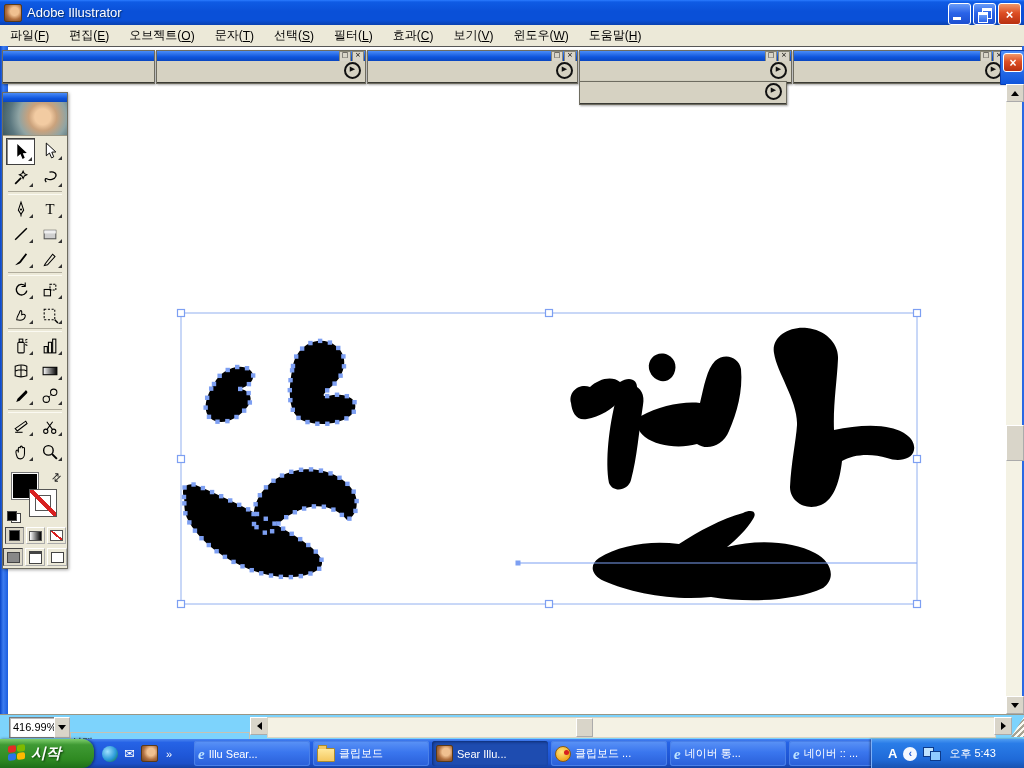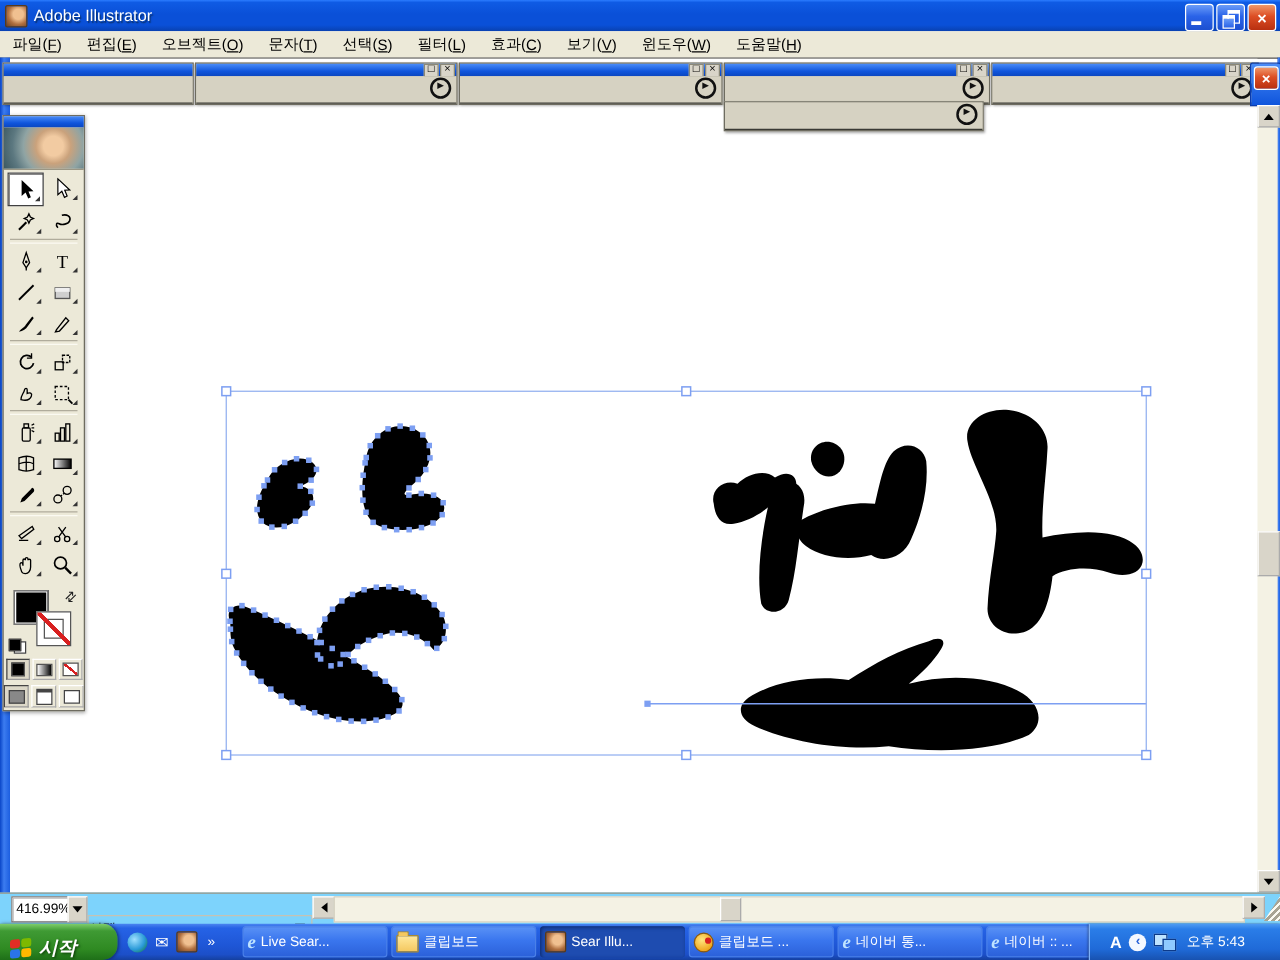--- a/index.html
+++ b/index.html
@@ -111,21 +111,21 @@
   .hscroll{position:absolute;left:267px;top:2px;width:727px;height:19px;background:#f4f2e4;border:1px solid #d8d4c4;}
   .hs-right{left:994px;top:2px;}
   .grip{position:absolute;left:1011px;top:2px;width:13px;height:20px;
     background:repeating-linear-gradient(135deg,#fbfaf2 0 2px,#a8a494 2px 4px);
     clip-path:polygon(100% 0,100% 100%,0 100%);}
   
   .taskbar{position:absolute;left:0;top:739px;width:1024px;height:29px;
     background:linear-gradient(180deg,#4b86f0 0%,#2663e6 12%,#1e56d6 60%,#1c4fc8 85%,#15409f 100%);}
   .start-btn{position:absolute;left:0;top:0;height:29px;width:94px;border-radius:0 12px 12px 0;
     background:linear-gradient(180deg,#7fce6c 0%,#3f9a34 20%,#2f8a22 70%,#1e6f18 100%);
-    box-shadow:1px 0 3px rgba(0,0,0,.5);display:flex;align-items:flex-end;color:#fff;}
+    box-shadow:1px 0 3px rgba(0,0,0,.5);display:flex;align-items:center;color:#fff;}
   .xp-flag{width:18px;height:17px;margin:0 5px 0 8px;display:grid;grid-template-columns:8px 8px;
     grid-template-rows:7px 7px;gap:1px;transform:skewY(-6deg);}
   .xp-flag i{border-radius:2px;}
   .xp-flag .r{background:#e32d25;} .xp-flag .g{background:#7eb900;}
   .xp-flag .b{background:#2a74e8;} .xp-flag .y{background:#ffb900;}
   .start-label{font-size:15px;font-weight:bold;font-style:italic;text-shadow:1px 1px 2px #0c3a08;}
   .quick{position:absolute;left:102px;top:0;height:29px;display:flex;align-items:center;gap:6px;}
   .ql-globe{width:16px;height:16px;border-radius:50%;background:radial-gradient(circle at 35% 35%,#9fe0ff,#2a9ad8 55%,#167a48 90%);}
   .ql-mail{font-size:13px;color:#fff;}
   .ql-venus{width:15px;height:15px;border:1px solid #5a3a18;border-radius:2px;
@@ -707,21 +707,21 @@
   </div>
   <div class="quick">
     <span class="ql-globe"></span>
     <span class="ql-mail">✉</span>
     <span class="ql-venus"></span>
     <span class="ql-chev">»</span>
   </div>
   <div class="tasks" id="tasks">
       <div class="task">
         <span class="ie-e icon16">e</span>
-        <span>Live Sear...</span>
+        <span>Illu Sear...</span>
       </div>
       <div class="task">
         <span class="folder icon16"></span>
         <span>클립보드</span>
       </div>
       <div class="task active">
         <span class="ql-venus icon16"></span>
         <span>Sear Illu...</span>
       </div>
       <div class="task">

